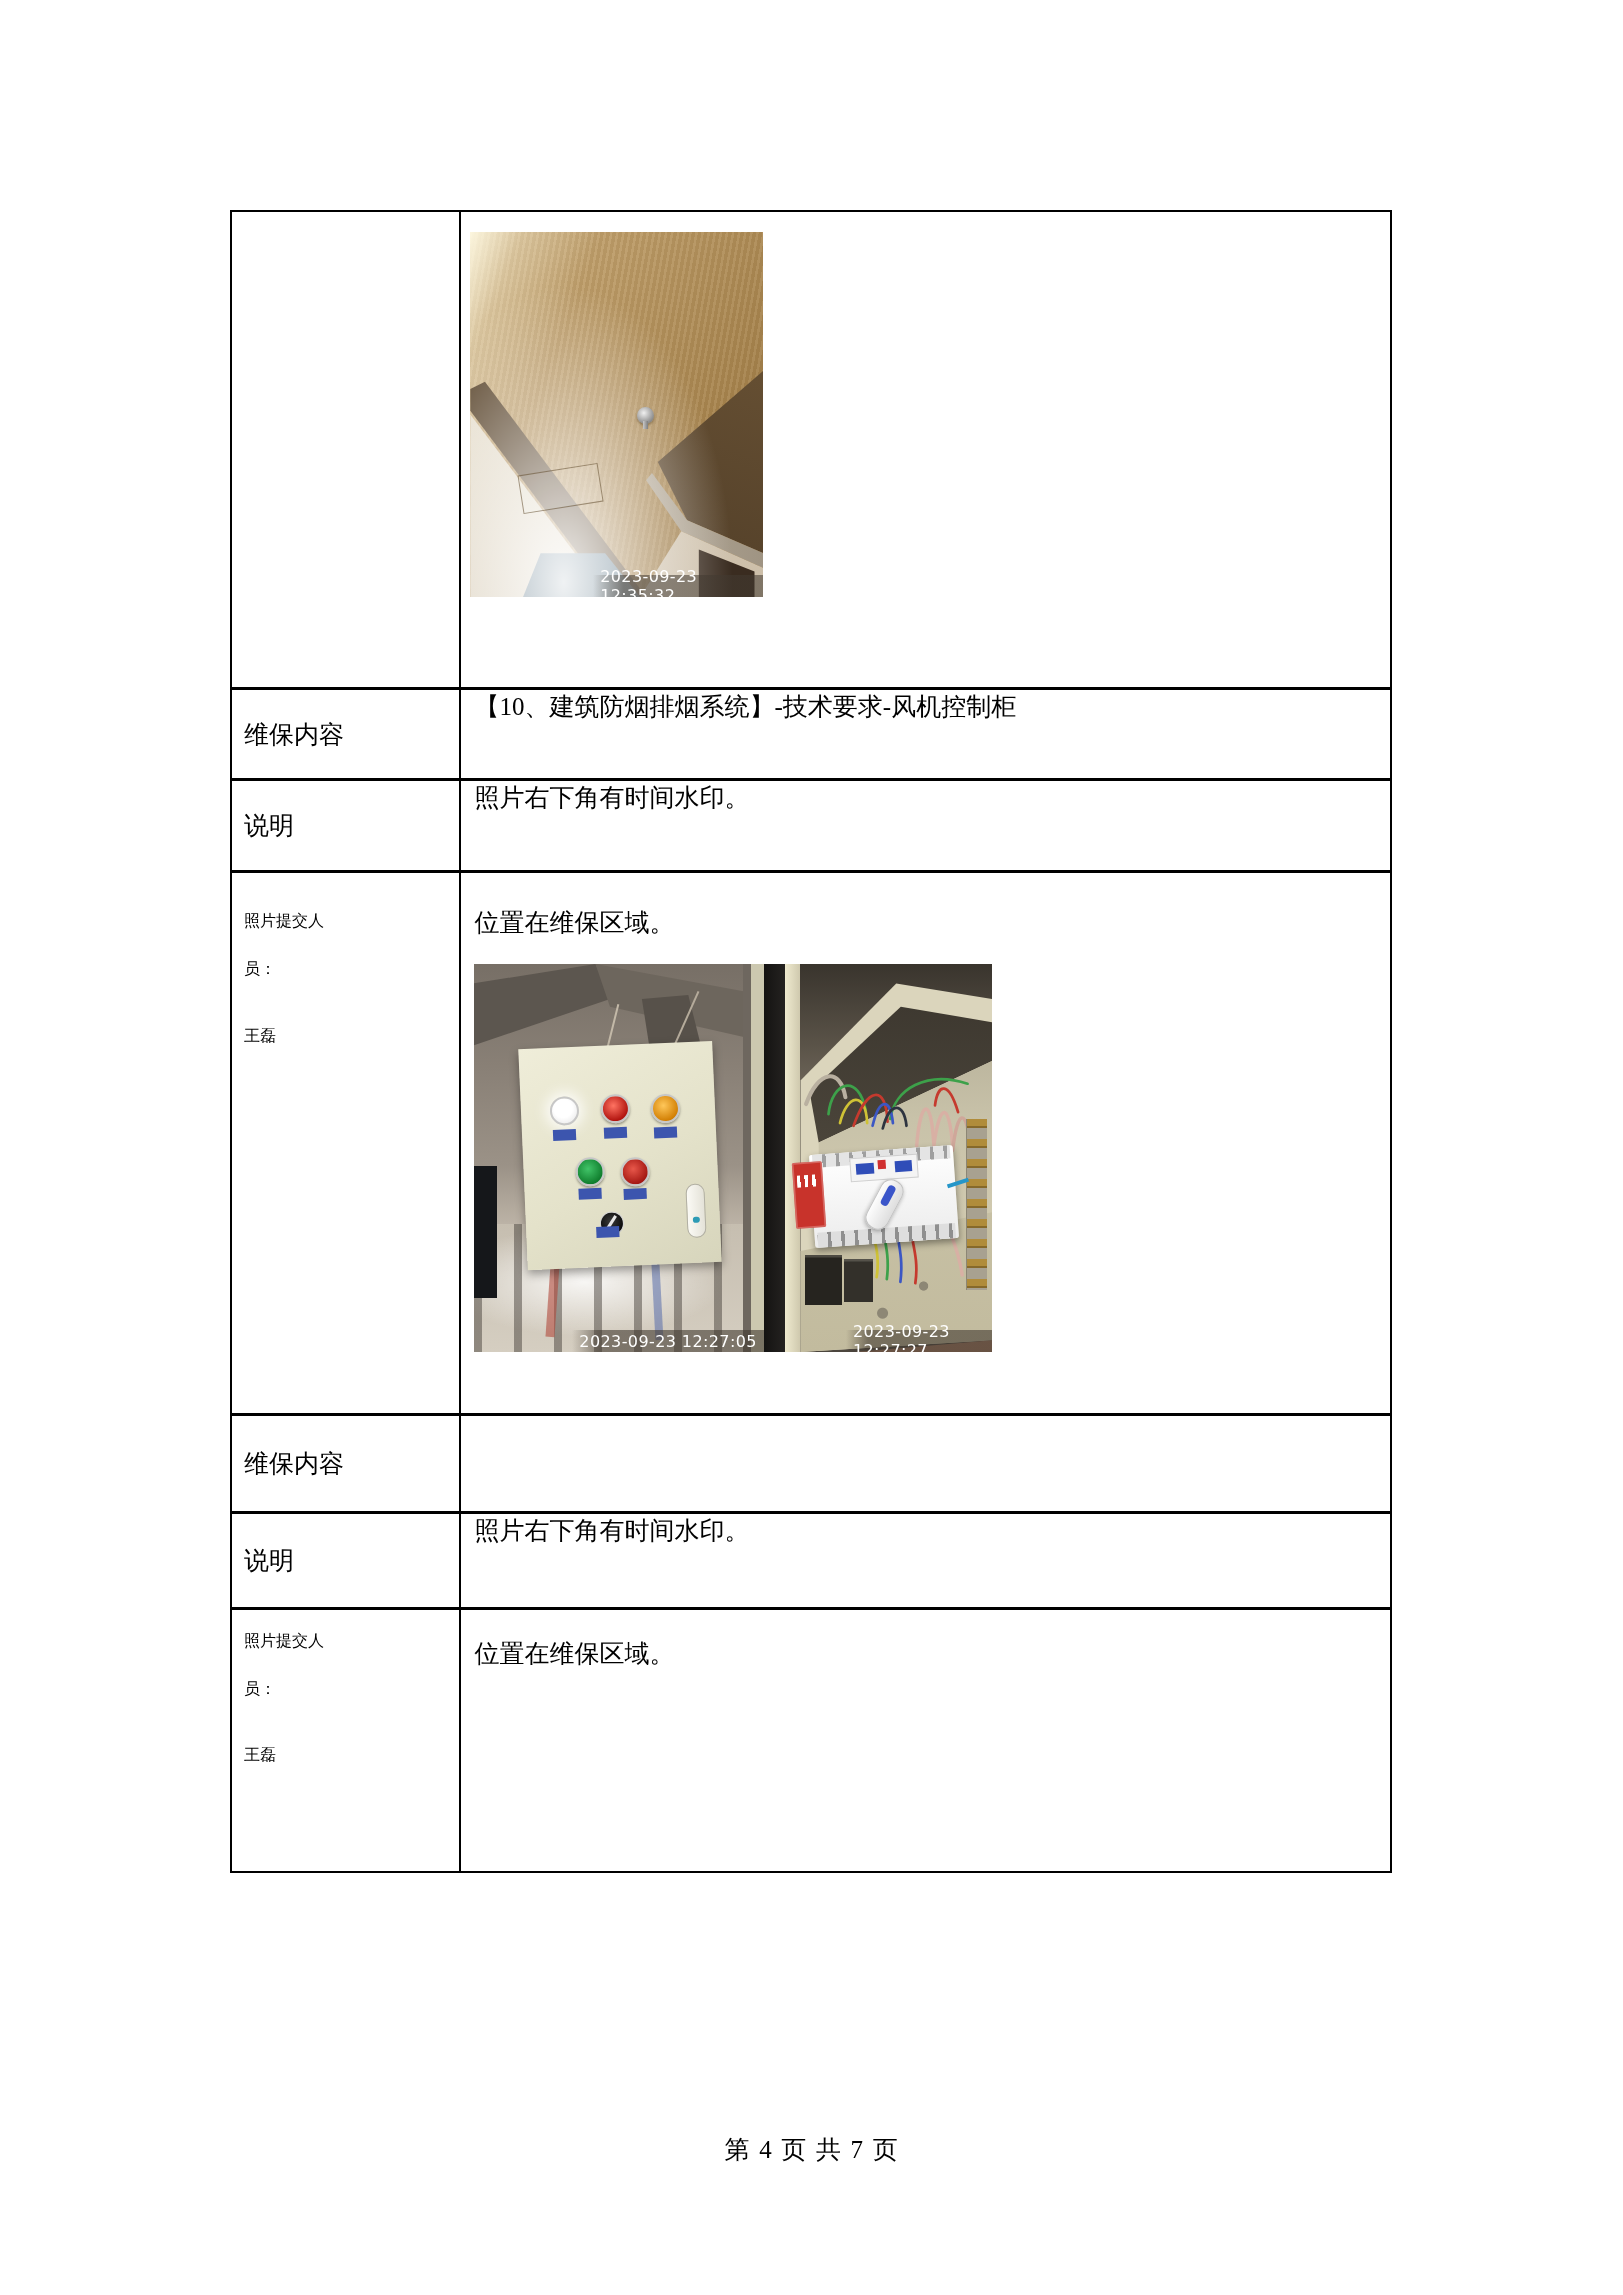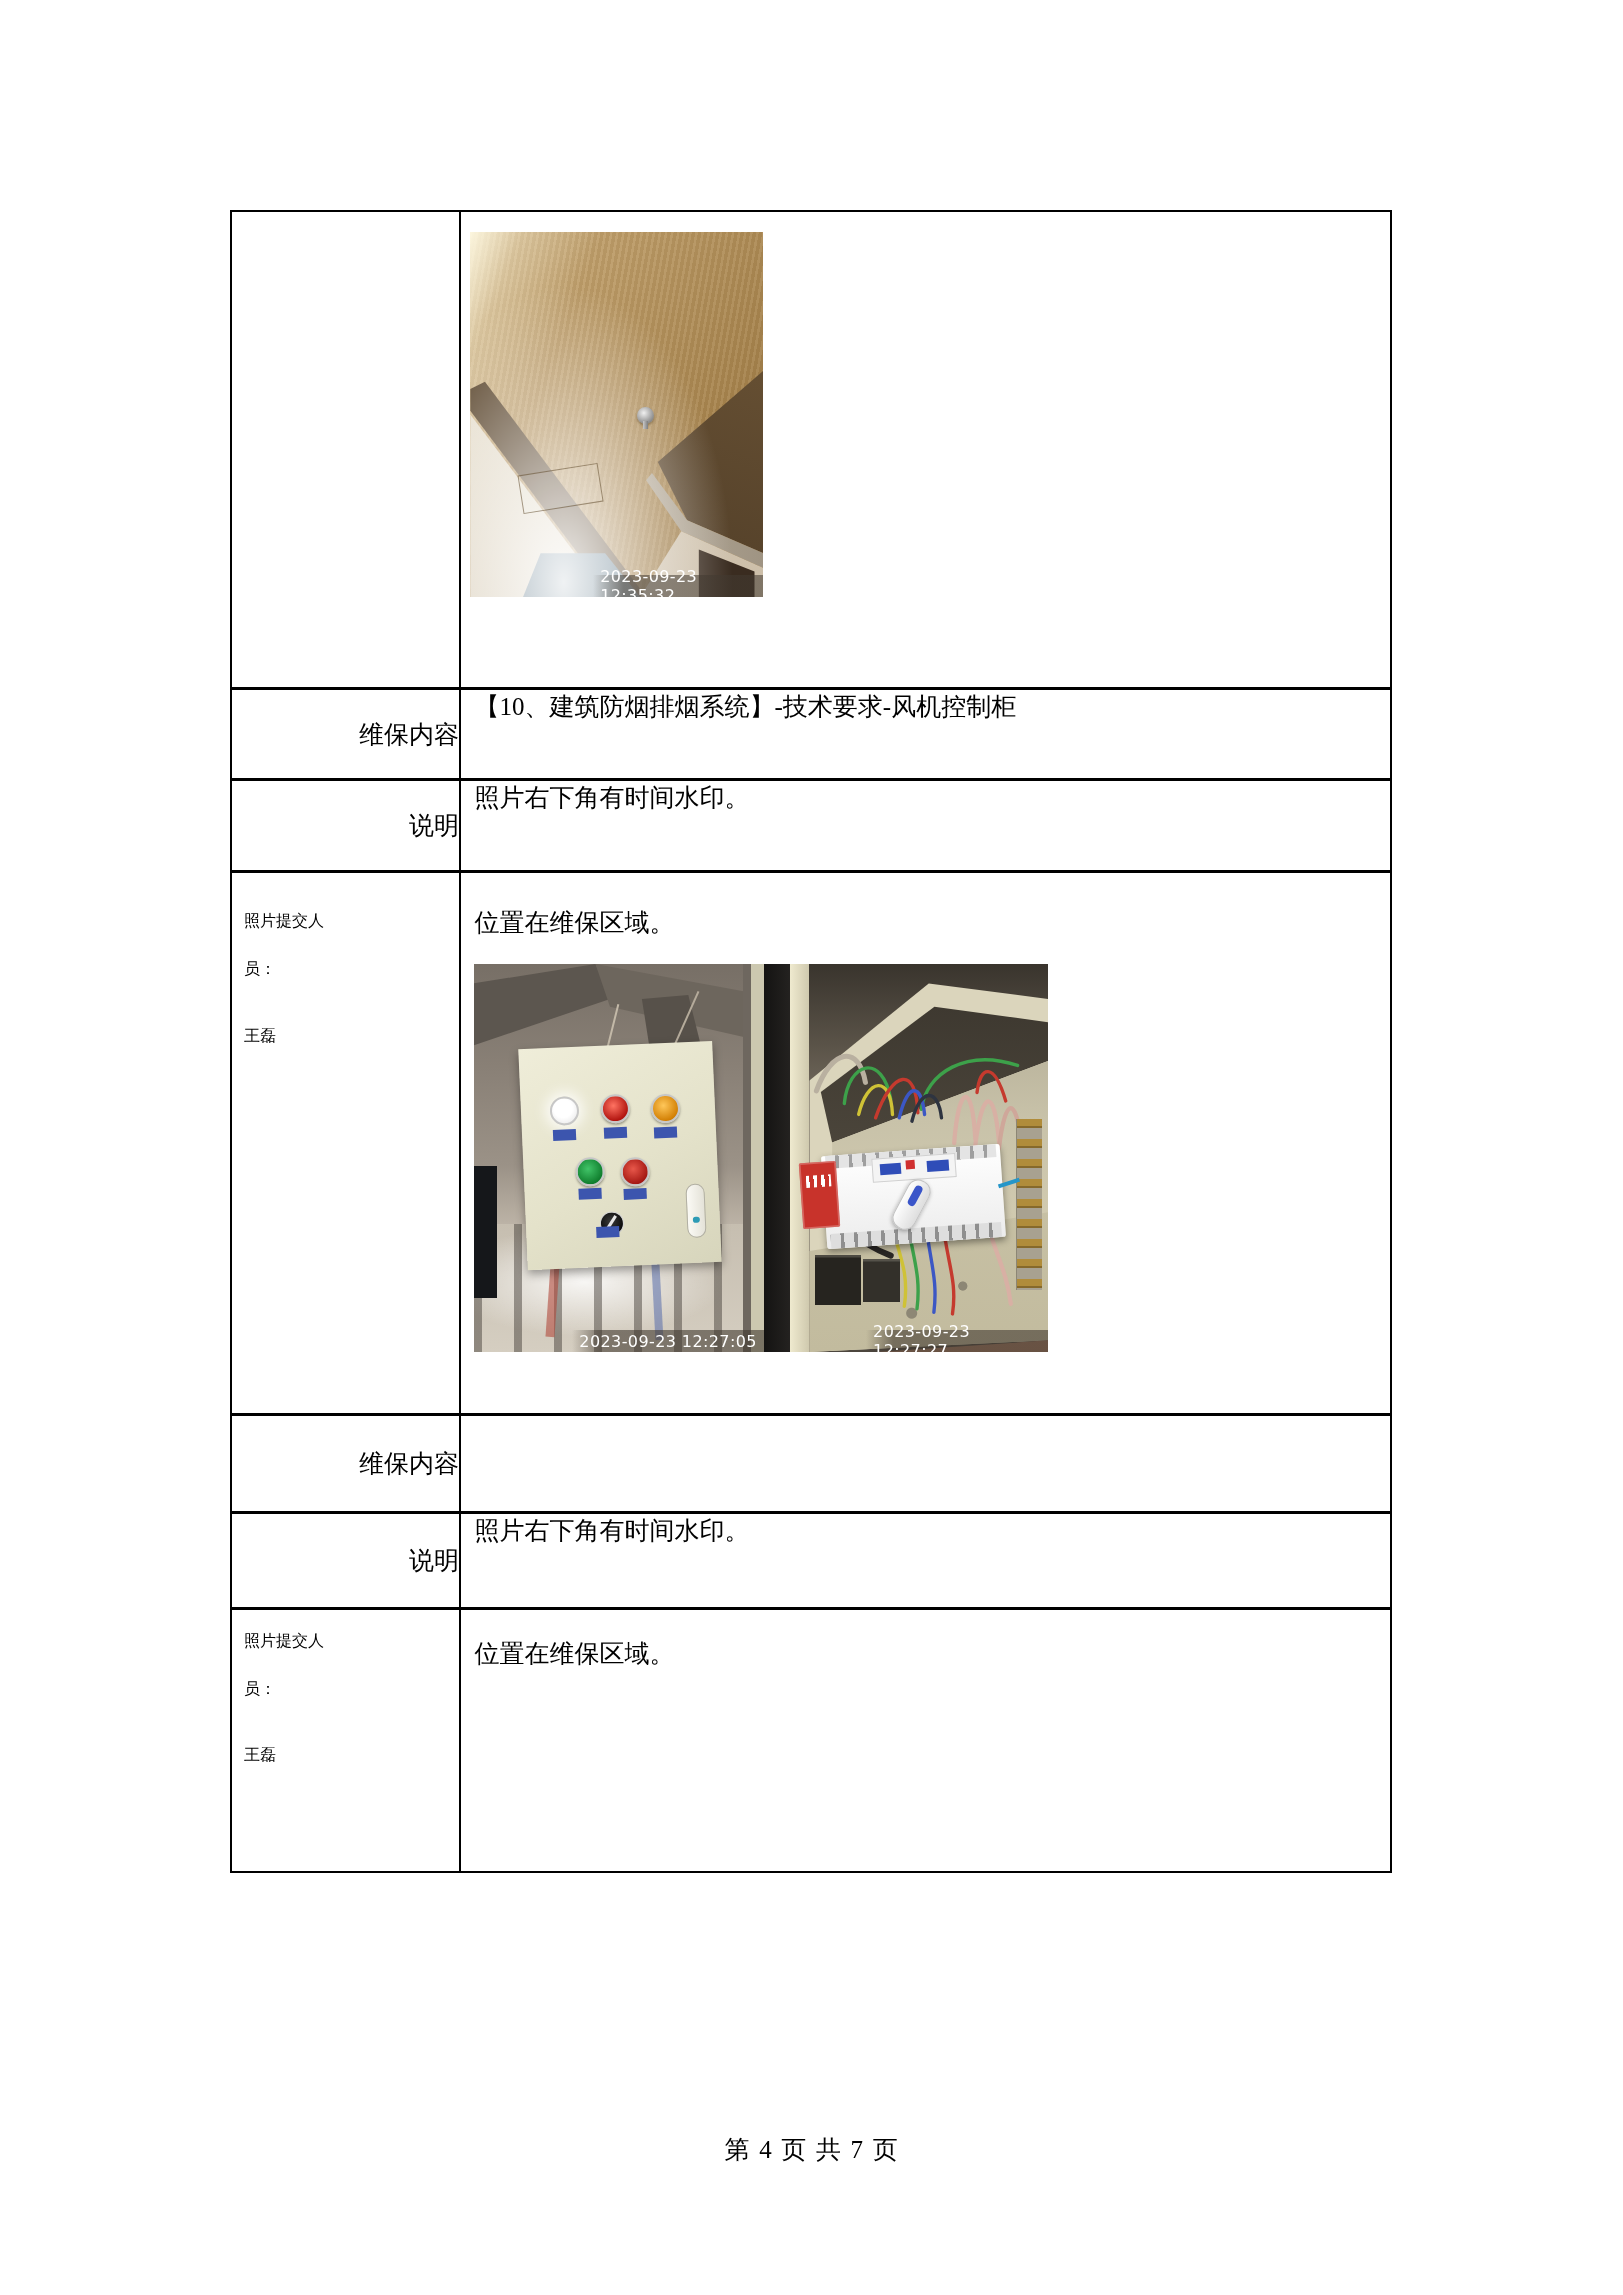--- a/index.html
+++ b/index.html
@@ -10,21 +10,21 @@
   }
   
   .doc-table{
     position:absolute;left:230px;top:210px;width:1162px;
     border:2.5px solid #000;box-sizing:border-box;background:#fff;
   }
   .trow{display:flex;box-sizing:border-box;border-top:3.4px solid #000;}
   .trow.first{border-top:none;}
   .c1{width:229px;box-sizing:border-box;border-right:2.5px solid #000;position:relative;}
   .c2{flex:1;position:relative;box-sizing:border-box;}
-  .lblcell{display:flex;align-items:center;padding-left:12px;font-size:25px;justify-content:flex-end;}
+  .lblcell{display:flex;align-items:center;padding-left:12px;font-size:25px;}
   .valcell{display:flex;align-items:flex-start;padding-left:13.5px;font-size:25px;}
   .submcell{font-size:16px;padding-left:12px;padding-top:24px;}
   .submcell .sline{line-height:48px;}
   .submcell .sname{margin-top:18.6px;line-height:48px;}
   .r7 .submcell{padding-top:6.8px;}
   .locnote{font-size:25px;padding:33px 0 0 13.5px;}
   .r7 .locnote{padding-top:27px;}
   
   .photo{position:absolute;overflow:hidden;}
   .layer{position:absolute;}
@@ -102,21 +102,21 @@
     border:1.7px solid #d6d6d6;}
   .p2-knob:after{content:"";position:absolute;left:9.3px;top:2.5px;width:2.5px;height:16px;
     background:#e8e8e8;transform:rotate(35deg);}
   .lab6{left:36%;top:82%;}
   .p2-handle{position:absolute;left:83%;top:64%;width:17px;height:52px;border-radius:9.3px;
     background:linear-gradient(90deg,#fbfaf5,#e4e2d8);border:0.8px solid #b2b0a4;}
   .p2-handle:after{content:"";position:absolute;left:5px;top:32px;width:6.8px;height:6.8px;
     border-radius:50%;background:#2d9bb5;}
   .photo2 .tsbar{width:66%;background:linear-gradient(90deg,rgba(66,58,49,0) 0%,rgba(66,58,49,0.6) 15%);}
   
-  .photo3{left:303px;top:91px;width:284px;height:388px;background:#4c463e;}
+  .photo3{left:303px;top:91px;width:228px;height:388px;background:#4c463e;}
   .p3-top{inset:0;background:linear-gradient(180deg,#39342d,#5a5348 70%,#6a6256);height:30%;width:100%;}
   .p3-leftdark{left:0;top:0;width:9%;height:100%;background:linear-gradient(90deg,#141312,#242220);}
   .p3-dooredge{left:9%;top:0;width:7%;height:100%;background:linear-gradient(90deg,#efeacf,#cfc9ae);}
   .p3-shell{inset:0;background:#dbd5bc;
     clip-path:polygon(16% 30%,58% 5%,100% 9%,100% 97%,16% 100%);}
   .p3-shadowtop{inset:0;background:linear-gradient(180deg,#3a352d,#5e574a);
     clip-path:polygon(20% 33%,60% 11%,100% 15%,100% 25%,24% 46%);}
   .p3-interior{inset:0;background:linear-gradient(180deg,#aaa38d 0%,#c8c2a9 40%,#d4cdb2 75%,#c9c2a6 100%);
     clip-path:polygon(24% 46%,100% 25%,100% 87%,24% 93%);}
   .p3-floor{inset:0;background:

